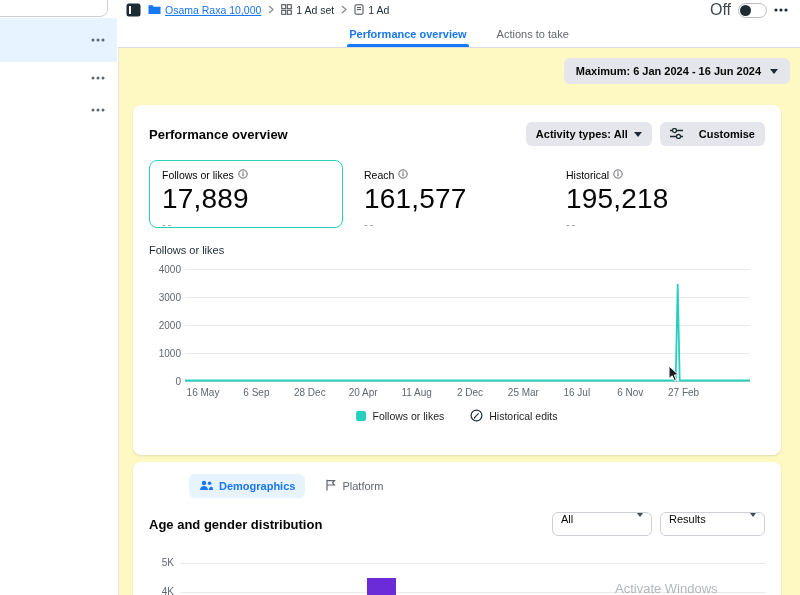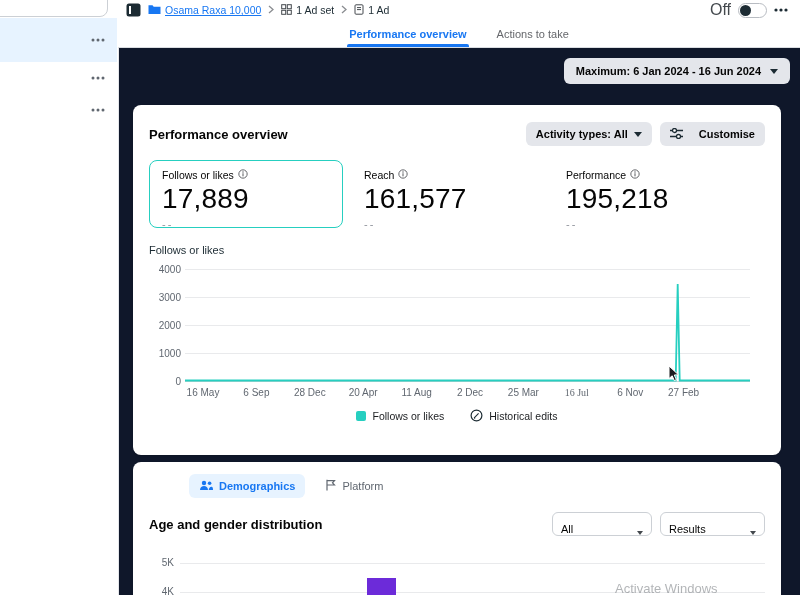--- a/index.html
+++ b/index.html
@@ -1,16 +1,16 @@
 <!DOCTYPE html>
 <html><head>
 <meta charset="utf-8">
 <style>
   html,body{margin:0;padding:0;}
-  .stage{position:relative;width:800px;height:595px;background:#0f172a;overflow:hidden;
+  .stage{position:relative;width:800px;height:595px;background:#fef9c3;overflow:hidden;
          font-family:"Liberation Sans",sans-serif;font-size:11px;color:#050505;}
 
   
   .sidebar{position:absolute;left:0;top:0;width:118px;height:100%;background:#fff;border-right:1px solid #e4e6eb;}
   .sb-topcard{position:absolute;left:-8px;top:-8px;width:116px;height:25px;background:#fff;
               border:1px solid #ccd0d5;border-radius:8px;box-sizing:border-box;}
   .sb-row{position:absolute;left:0;width:117px;display:flex;align-items:center;justify-content:flex-end;
           padding-right:12px;box-sizing:border-box;cursor:pointer;}
   .sb-row.selected{background:#e7f3ff;}
   .sb-row .dots{color:#606770;display:inline-flex;}
@@ -73,21 +73,21 @@
   .swatch{width:10px;height:10px;border-radius:2px;display:inline-block;}
 
   .pills{display:flex;gap:10px;align-items:center;padding-left:40px;}
   .pill{height:24px;display:flex;align-items:center;gap:6px;padding:0 10px;border-radius:6px;cursor:pointer;
         color:#606770;font-size:11px;}
   .pill.active{background:#e7f3ff;color:#1877f2;font-weight:700;}
 
   .demo-head{display:flex;align-items:center;margin-top:14px;height:24px;}
   .demo-title{font-size:13px;font-weight:700;flex:1;}
   .select{height:24px;box-sizing:border-box;border:1px solid #ccd0d5;background:#fff;border-radius:6px;
-          display:flex;align-items:flex-end;justify-content:space-between;padding:0 8px;cursor:pointer;font-size:11px;}
+          display:flex;align-items:flex-start;justify-content:space-between;padding:0 8px;cursor:pointer;font-size:11px;}
   .select.all{width:100px;margin-right:8px;}
   .select.results{width:105px;}
 
   .chart2{position:relative;margin-top:21px;height:90px;}
   .ytick2{position:absolute;left:0;width:25px;text-align:right;font-size:10px;color:#606770;}
   .gridline{position:absolute;height:1px;background:#e9eaec;}
   .bar{position:absolute;}
 
   .watermark{position:absolute;left:497px;top:581px;font-size:13px;color:#75797e;opacity:0.55;z-index:9;
              pointer-events:none;}
@@ -246,21 +246,21 @@
                   <circle cx="6" cy="3.5" r="0.9" fill="#65676b"></circle>
                   <rect x="5.35" y="5.1" width="1.3" height="3.7" fill="#65676b"></rect>
                 </svg>
             </span>
           </div>
           <div class="metric-value">161,577</div>
           <div class="metric-sub">--</div>
         </div>
         <div class="metric">
           <div class="metric-label">
-            <span>Performance</span>
+            <span>Historical</span>
             <span>
               <svg width="10" height="10" viewBox="0 0 12 12">
                   <circle cx="6" cy="6" r="5" fill="none" stroke="#65676b" stroke-width="1.2"></circle>
                   <circle cx="6" cy="3.5" r="0.9" fill="#65676b"></circle>
                   <rect x="5.35" y="5.1" width="1.3" height="3.7" fill="#65676b"></rect>
                 </svg>
             </span>
           </div>
           <div class="metric-value">195,218</div>
           <div class="metric-sub">--</div>
@@ -288,21 +288,21 @@
           <span class="ytick" style="top: 51px;">2000</span>
           <span class="ytick" style="top: 23px;">3000</span>
           <span class="ytick" style="top: -5px;">4000</span>
           <span class="xtick" style="left: 28px;">16 May</span>
           <span class="xtick" style="left: 81.4px;">6 Sep</span>
           <span class="xtick" style="left: 134.8px;">28 Dec</span>
           <span class="xtick" style="left: 188.2px;">20 Apr</span>
           <span class="xtick" style="left: 241.6px;">11 Aug</span>
           <span class="xtick" style="left: 295px;">2 Dec</span>
           <span class="xtick" style="left: 348.4px;">25 Mar</span>
-          <span class="xtick" style="left: 401.8px; font-family: Liberation Serif, serif;">16 Jul</span>
+          <span class="xtick" style="left: 401.8px;">16 Jul</span>
           <span class="xtick" style="left: 455.2px;">6 Nov</span>
           <span class="xtick" style="left: 508.6px;">27 Feb</span>
         </div>
 
       <div class="legend">
           <div class="legend-item">
             <span class="swatch" style="background: rgb(38, 207, 192);"></span>
             <span>Follows or likes</span>
           </div>
           <div class="legend-item">

